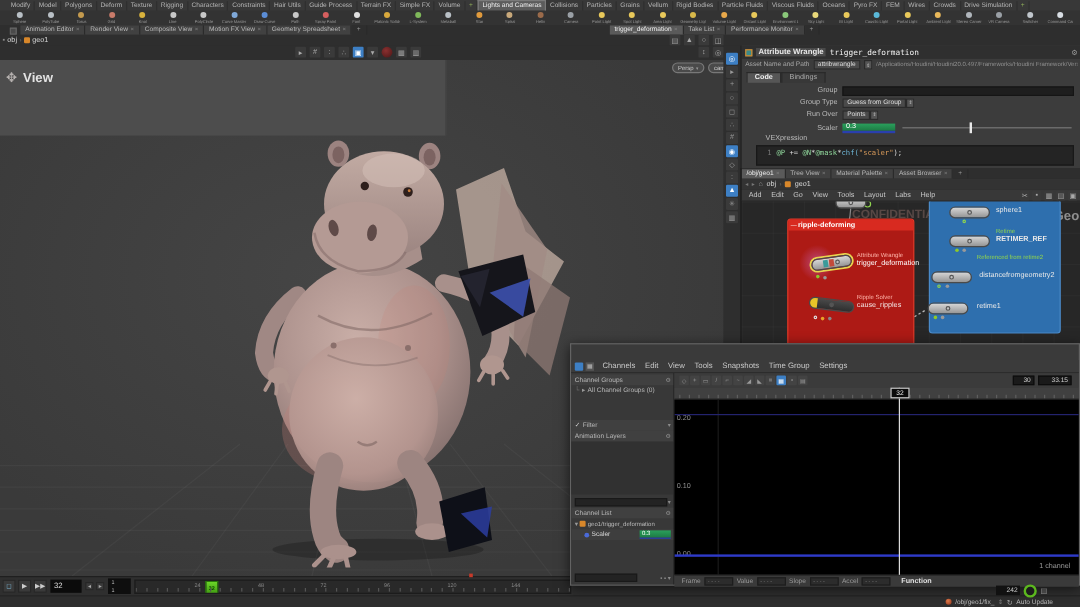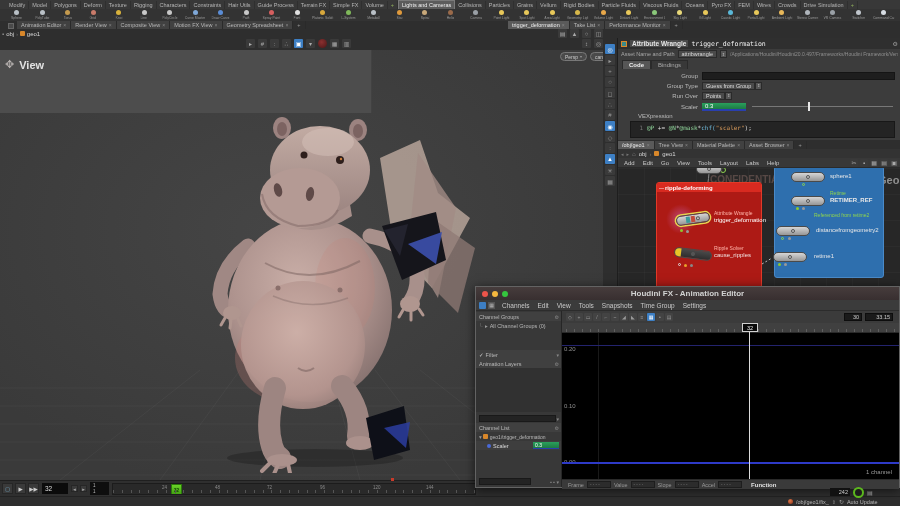--- a/index.html
+++ b/index.html
@@ -679,26 +679,20 @@
       <div class="hnode" style="left:155px;top:84px">
           <span class="ring"></span>
         </div>
       <div class="nlb" style="left:196px;top:85px">retime1</div>
       <div class="flag" style="left:160px;top:95px;background:#8ec82a"></div>
       <div class="flag" style="left:166px;top:95px;background:#999"></div>
     </div>
   </div>
 
   <div id="ae">
-    <div id="ae-title">
-      <span class="light" style="left:6px;background:#ee544a"></span>
-      <span class="light" style="left:16px;background:#f5b63e"></span>
-      <span class="light" style="left:26px;background:#35c53e"></span>
-      <span class="t">Houdini FX - Animation Editor</span>
-    </div>
     <div id="ae-menu-row">
       <span class="bluesq"></span>
       <span class="gridsq">▦</span>
       <div id="ae-menu">
           <div class="mitem">Channels</div>
           <div class="mitem">Edit</div>
           <div class="mitem">View</div>
           <div class="mitem">Tools</div>
           <div class="mitem">Snapshots</div>
           <div class="mitem">Time Group</div>

